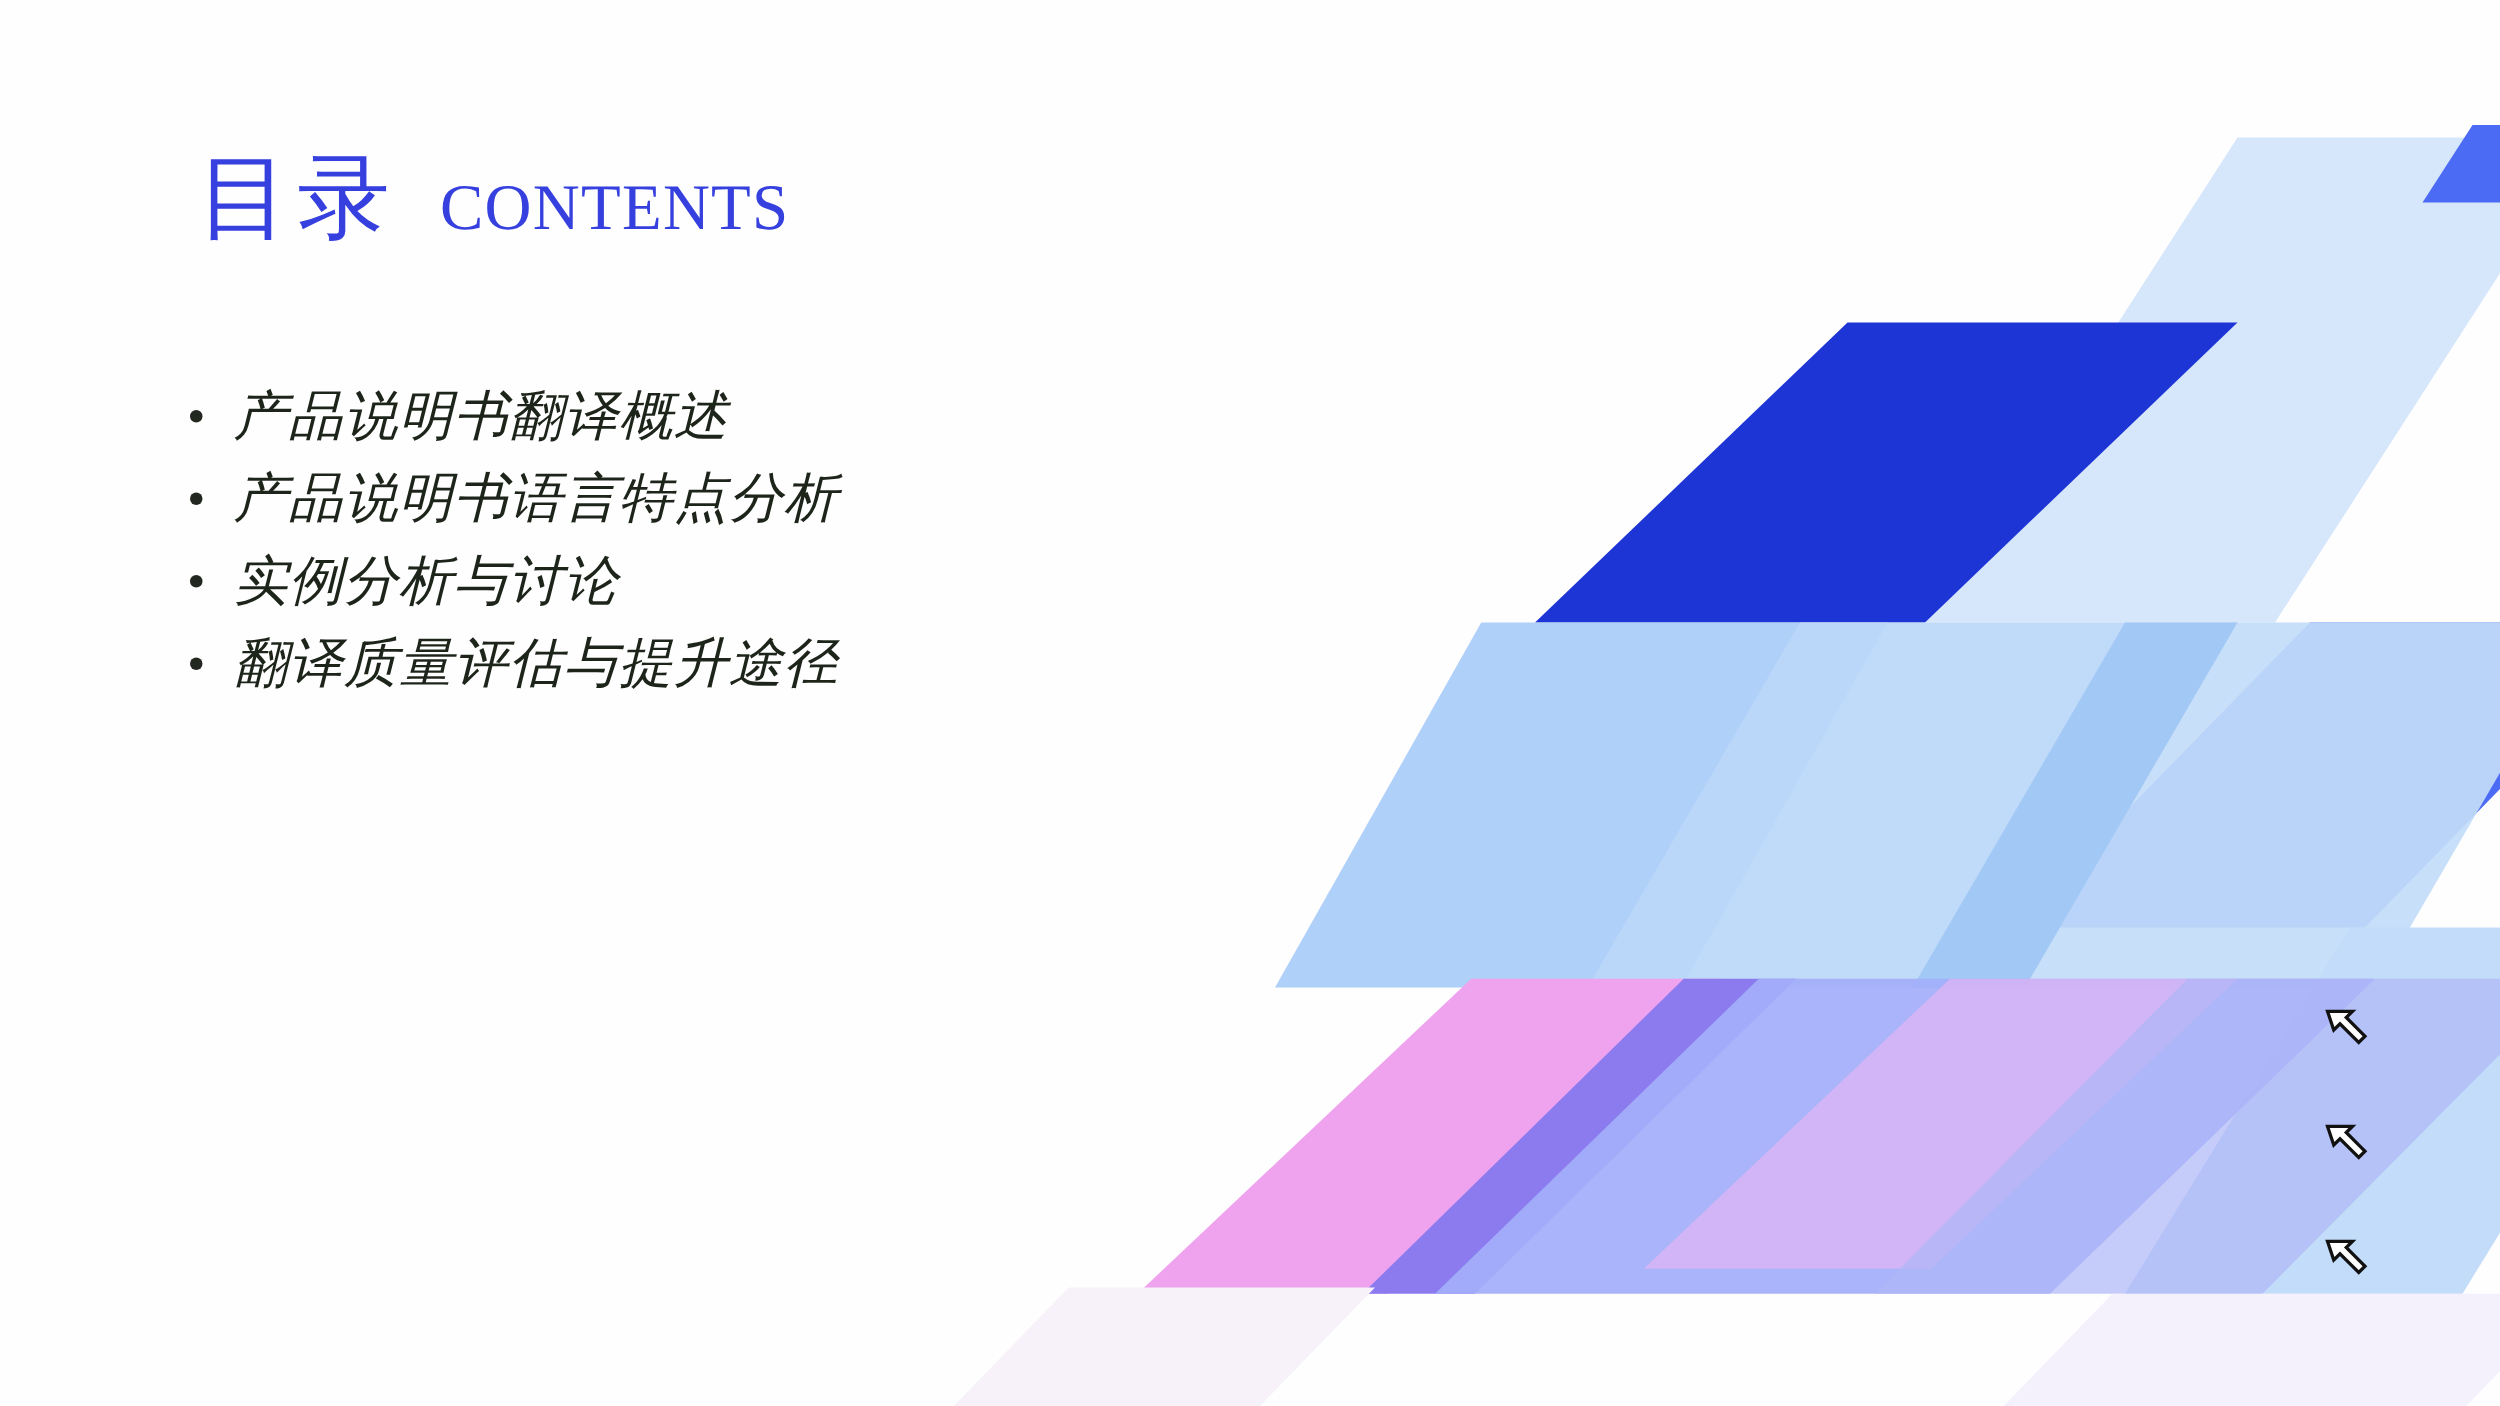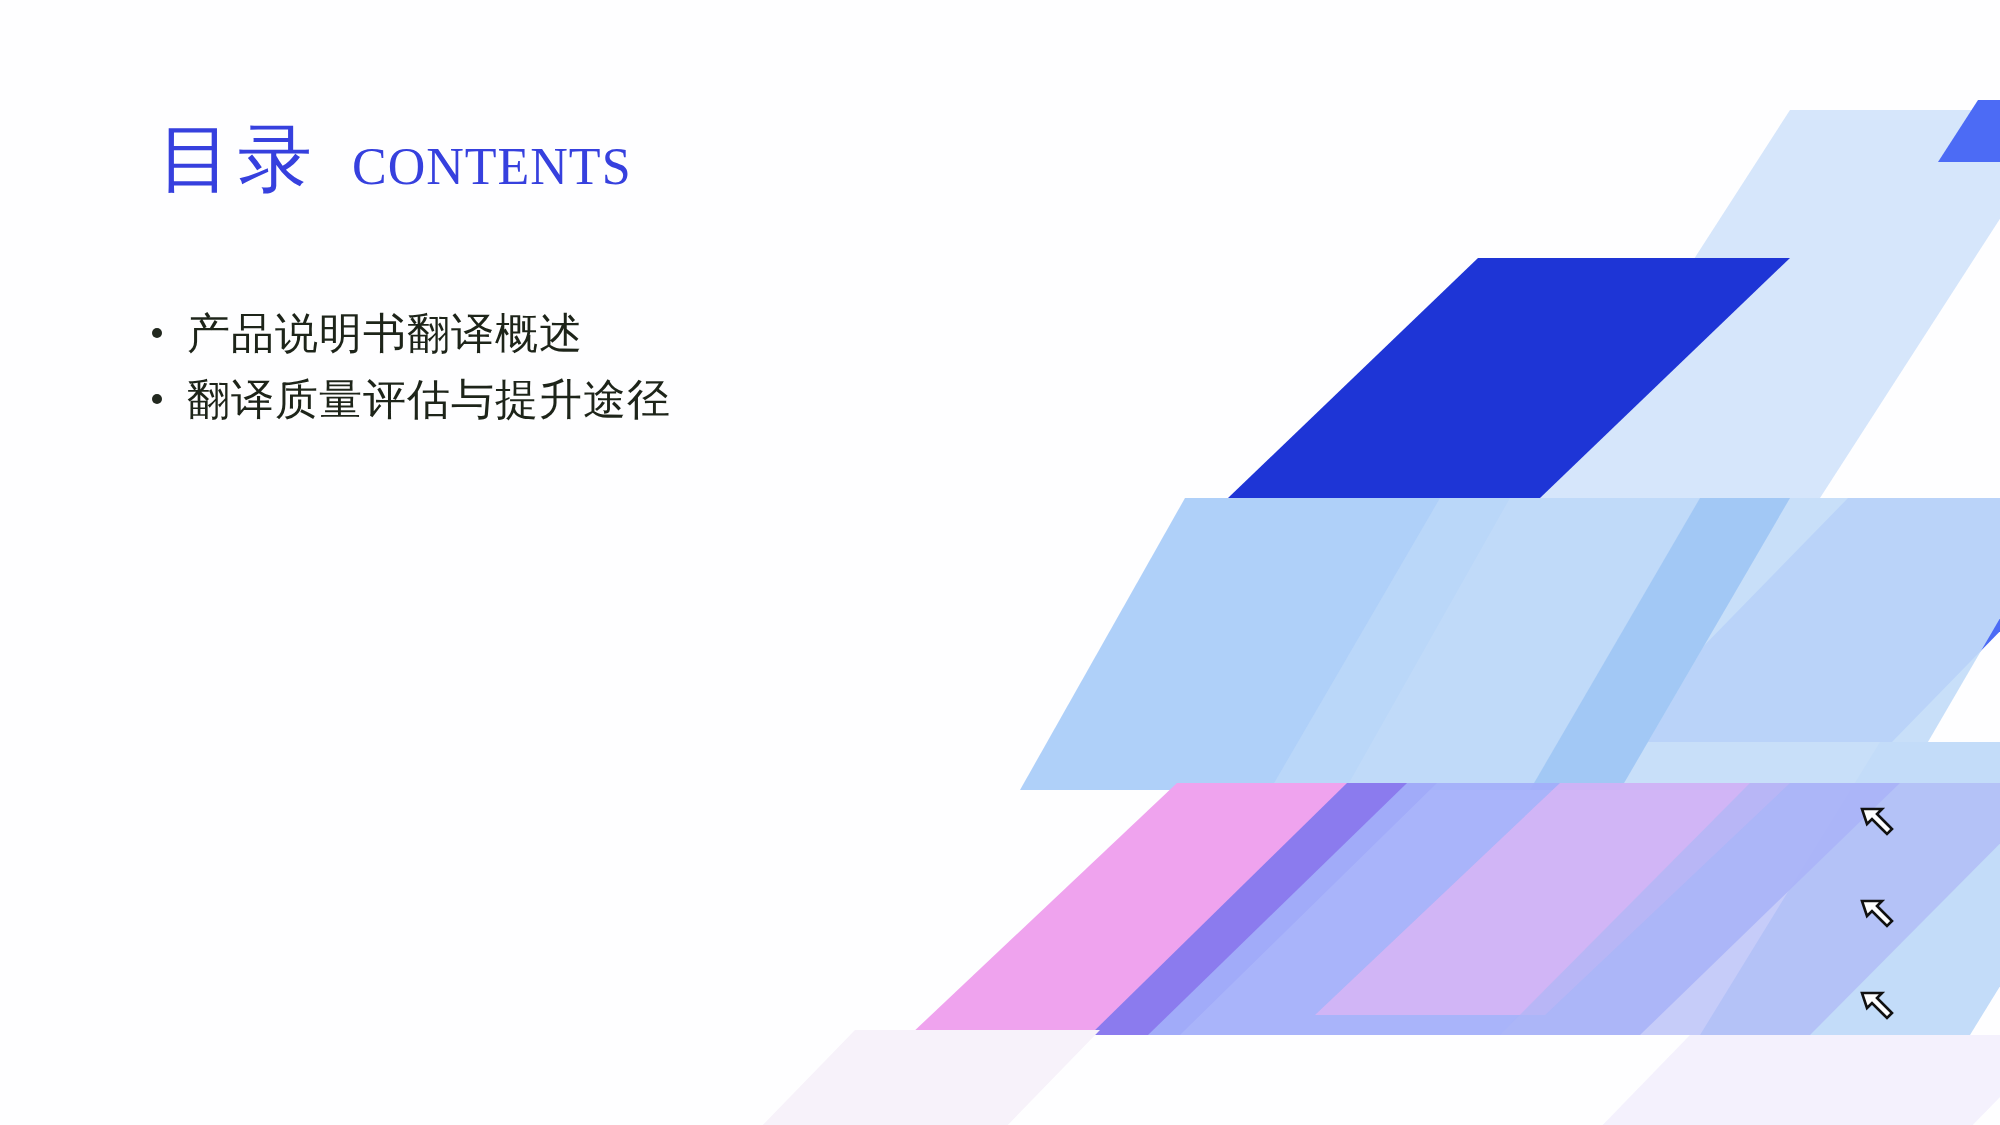--- a/index.html
+++ b/index.html
@@ -79,20 +79,21 @@
     background: #22281f;
     margin-right: 25px;
     flex: 0 0 auto;
   }
   .item-label {
     font-size: 43px;
     line-height: 1;
     color: #1d2419;
     letter-spacing: 1px;
     font-family: "Liberation Serif", "DejaVu Serif", serif;
+    font-style: italic;
   }
 
   
   #arrow-stack {
     position: absolute;
     left: 1858px;
     top: 805px;
     display: flex;
     flex-direction: column;
     gap: 52px;
@@ -149,22 +150,30 @@
     <span id="title-en">CONTENTS</span>
   </div>
 
   <ul id="toc-list">
 
     <li>
       <span class="bullet-dot"></span>
       <span class="item-label">产品说明书翻译概述</span>
     </li>
 
+    <li>
+      <span class="bullet-dot"></span>
+      <span class="item-label">产品说明书语言特点分析</span>
+    </li>
 
 
+    <li>
+      <span class="bullet-dot"></span>
+      <span class="item-label">实例分析与讨论</span>
+    </li>
 
     <li>
       <span class="bullet-dot"></span>
       <span class="item-label">翻译质量评估与提升途径</span>
     </li>
 
 
   </ul>
 
   <div id="arrow-stack">

